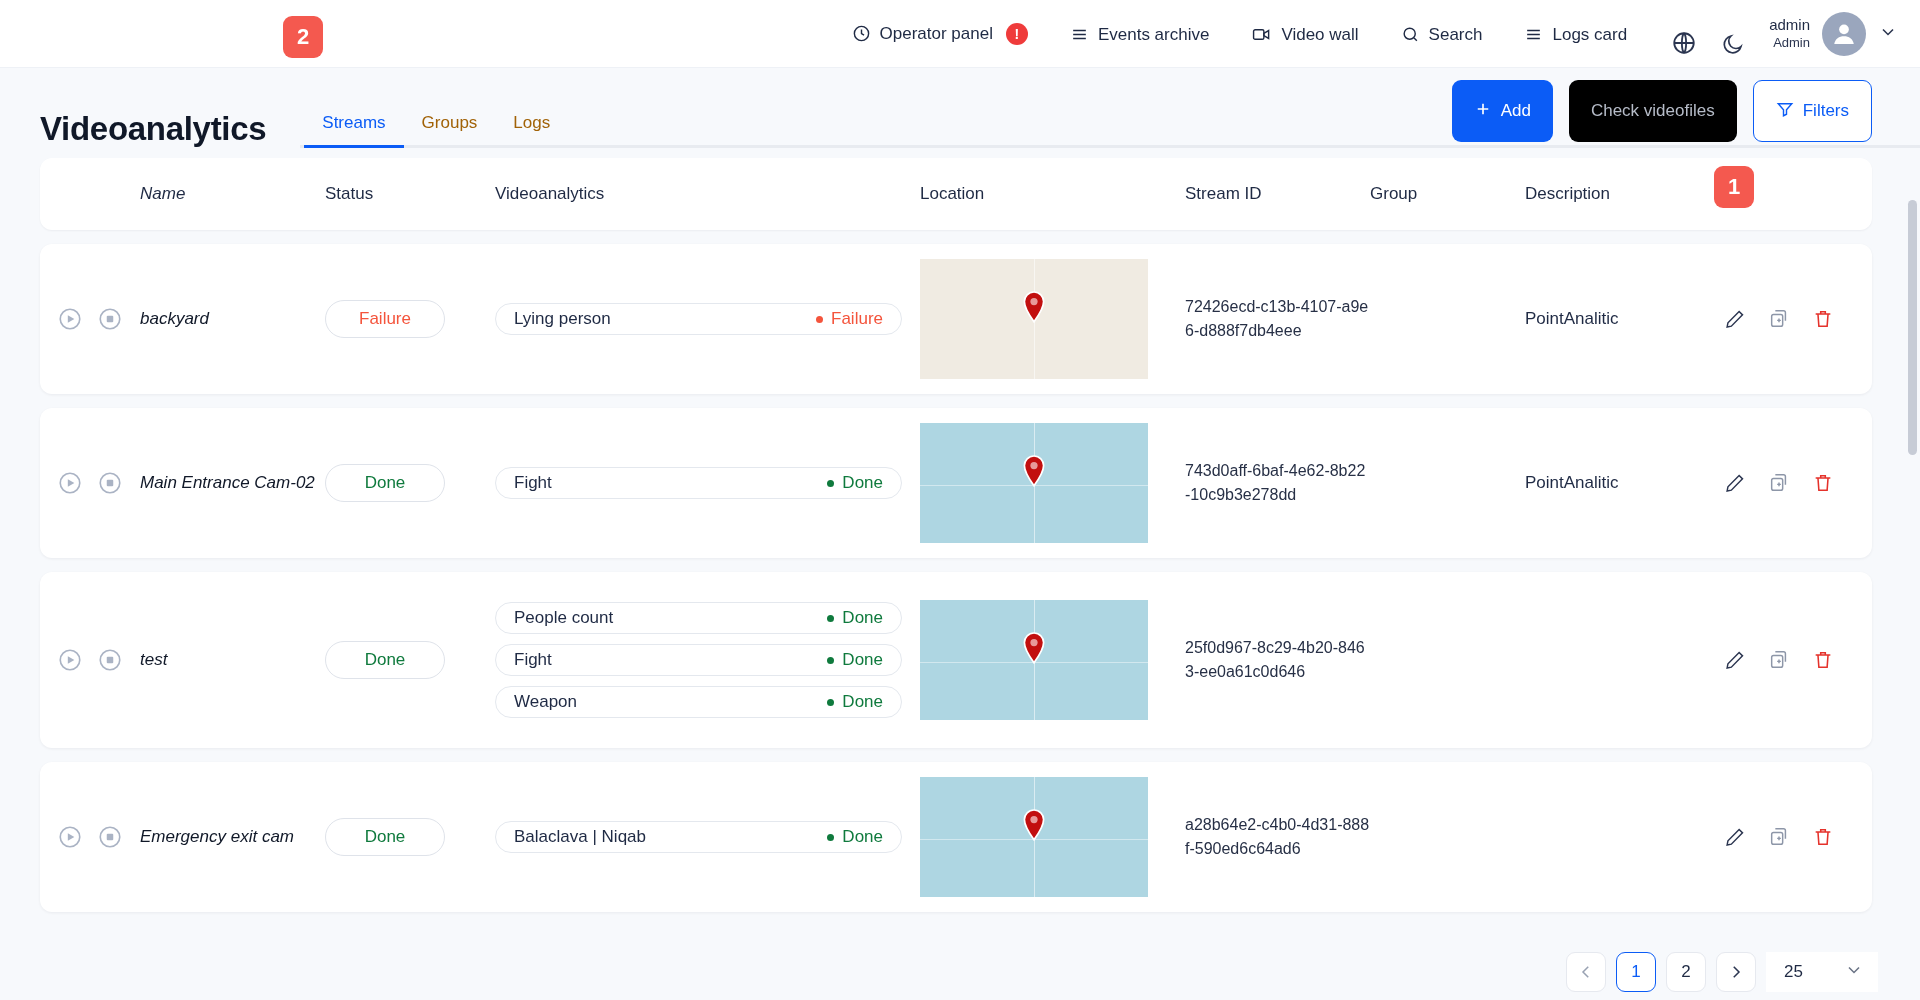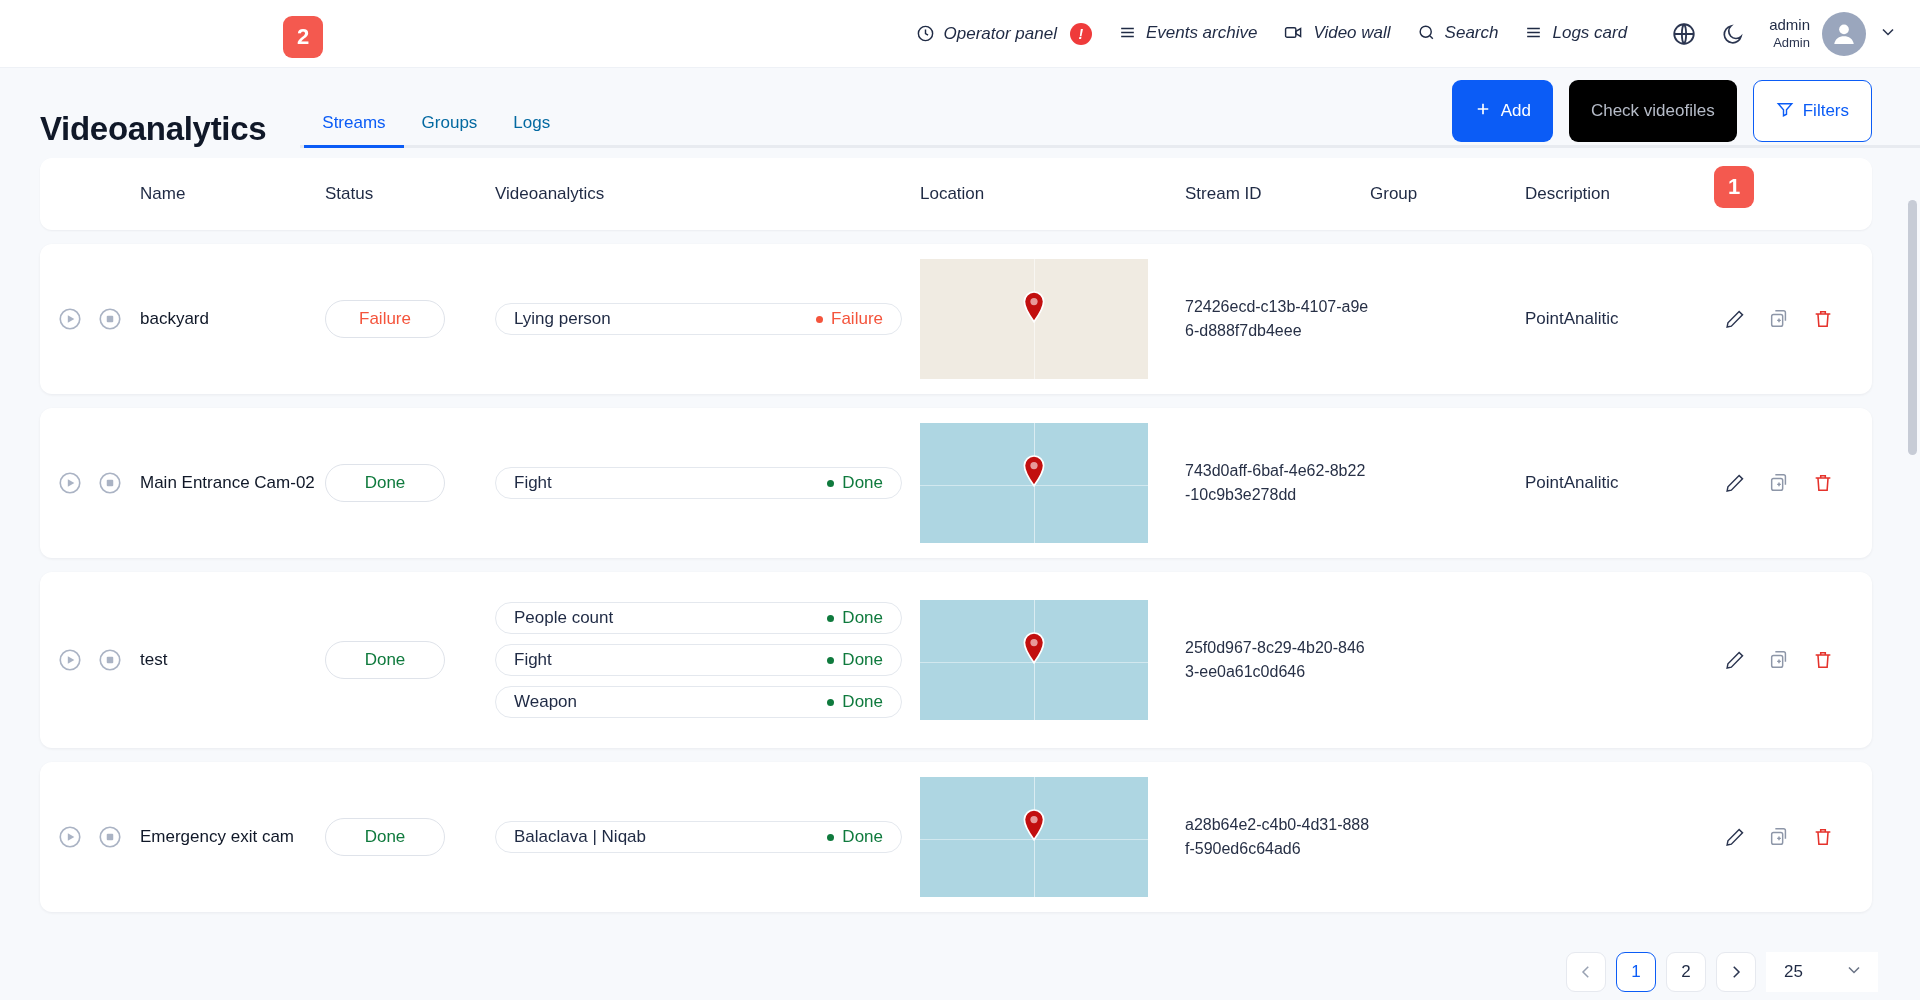--- a/index.html
+++ b/index.html
@@ -15,35 +15,35 @@
   
   .topbar {
     height: 68px;
     background: #ffffff;
     display: flex;
     align-items: center;
     justify-content: flex-end;
     padding: 0 22px 0 0;
     border-bottom: 1px solid #eef1f6;
   }
-  .nav-items { display: flex; align-items: flex-start; gap: 26px; font-style: italic; }
+  .nav-items { display: flex; align-items: flex-end; gap: 42px; }
   .nav-item {
     display: flex; align-items: center; gap: 9px;
     font-size: 17px; color: #1f2a44; cursor: pointer;
     white-space: nowrap;
   }
   .nav-item .ic { display: inline-flex; align-items: center; }
   .nav-badge {
     width: 22px; height: 22px; border-radius: 50%;
     background: #ef3b3b; color: #fff;
     font-size: 14px; font-weight: bold;
     display: inline-flex; align-items: center; justify-content: center;
     margin-left: 4px;
   }
-  .nav-right { display: flex; align-items: center; gap: 24px; margin-left: 44px; }
+  .nav-right { display: flex; align-items: flex-end; gap: 24px; margin-left: 44px; }
   .icon-btn { cursor: pointer; display: inline-flex; color: #2b3550; }
   .user-block { display: flex; align-items: center; gap: 12px; cursor: pointer; }
   .user-names { display: flex; flex-direction: column; align-items: flex-end; line-height: 1.25; }
   .user-names .u1 { font-size: 15px; color: #1f2a44; }
   .user-names .u2 { font-size: 13px; color: #2b3550; }
   .avatar {
     width: 44px; height: 44px; border-radius: 50%;
     background: #9aa6bd; display: flex; align-items: center; justify-content: center;
   }
   .chev { color: #2b3550; }
@@ -51,21 +51,21 @@
   
   .pagehead {
     display: flex; align-items: flex-end;
     padding: 24px 48px 0 40px;
     position: relative;
     height: 80px;
   }
   .page-title { font-size: 33px; font-weight: bold; color: #101828; letter-spacing: -0.3px; }
   .tabs { display: flex; gap: 0; margin-left: 38px; align-items: flex-start; }
   .tab {
-    font-size: 17px; color: #0369a1; padding: 0 18px 12px 18px;
+    font-size: 17px; color: #a16207; padding: 0 18px 12px 18px;
     cursor: pointer; border-bottom: 3px solid transparent;
   }
   .tab.active { color: #0b5cf6; border-bottom-color: #0b5cf6; font-weight: 500; }
   .tabs-rule {
     position: absolute; left: 300px; right: 0; bottom: 0; height: 3px; background: #e8ebf0; z-index: -1;
   }
   .head-actions { margin-left: auto; display: flex; align-items: center; gap: 16px; padding-bottom: 6px; }
   .btn {
     height: 62px; border-radius: 9px; font-size: 17px;
     display: inline-flex; align-items: center; justify-content: center; gap: 9px;
@@ -95,21 +95,21 @@
     box-shadow: 0 1px 2px rgba(16,24,40,.05);
   }
   .row-card {
     background: #fff; border-radius: 12px;
     display: flex; align-items: stretch;
     box-shadow: 0 1px 3px rgba(16,24,40,.06);
     margin-top: 14px; min-height: 150px;
   }
   .c { display: flex; align-items: center; }
   .c-ctrl   { width: 100px; justify-content: center; gap: 14px; flex: 0 0 100px; }
-  .c-name   { width: 185px; flex: 0 0 185px; }
+  .c-name   { width: 185px; flex: 0 0 185px; font-style: italic; }
   .c-status { width: 170px; flex: 0 0 170px; }
   .c-va     { width: 425px; flex: 0 0 425px; }
   .c-loc    { width: 265px; flex: 0 0 265px; }
   .c-sid    { width: 185px; flex: 0 0 185px; }
   .c-grp    { width: 155px; flex: 0 0 155px; }
   .c-desc   { width: 185px; flex: 0 0 185px; }
   .c-act    { flex: 1 1 auto; justify-content: flex-start; gap: 22px; padding-left: 14px; }
 
   .thead .c { font-size: 17px; color: #1f2a44; }
   .thead .c-ctrl { flex: 0 0 100px; }

